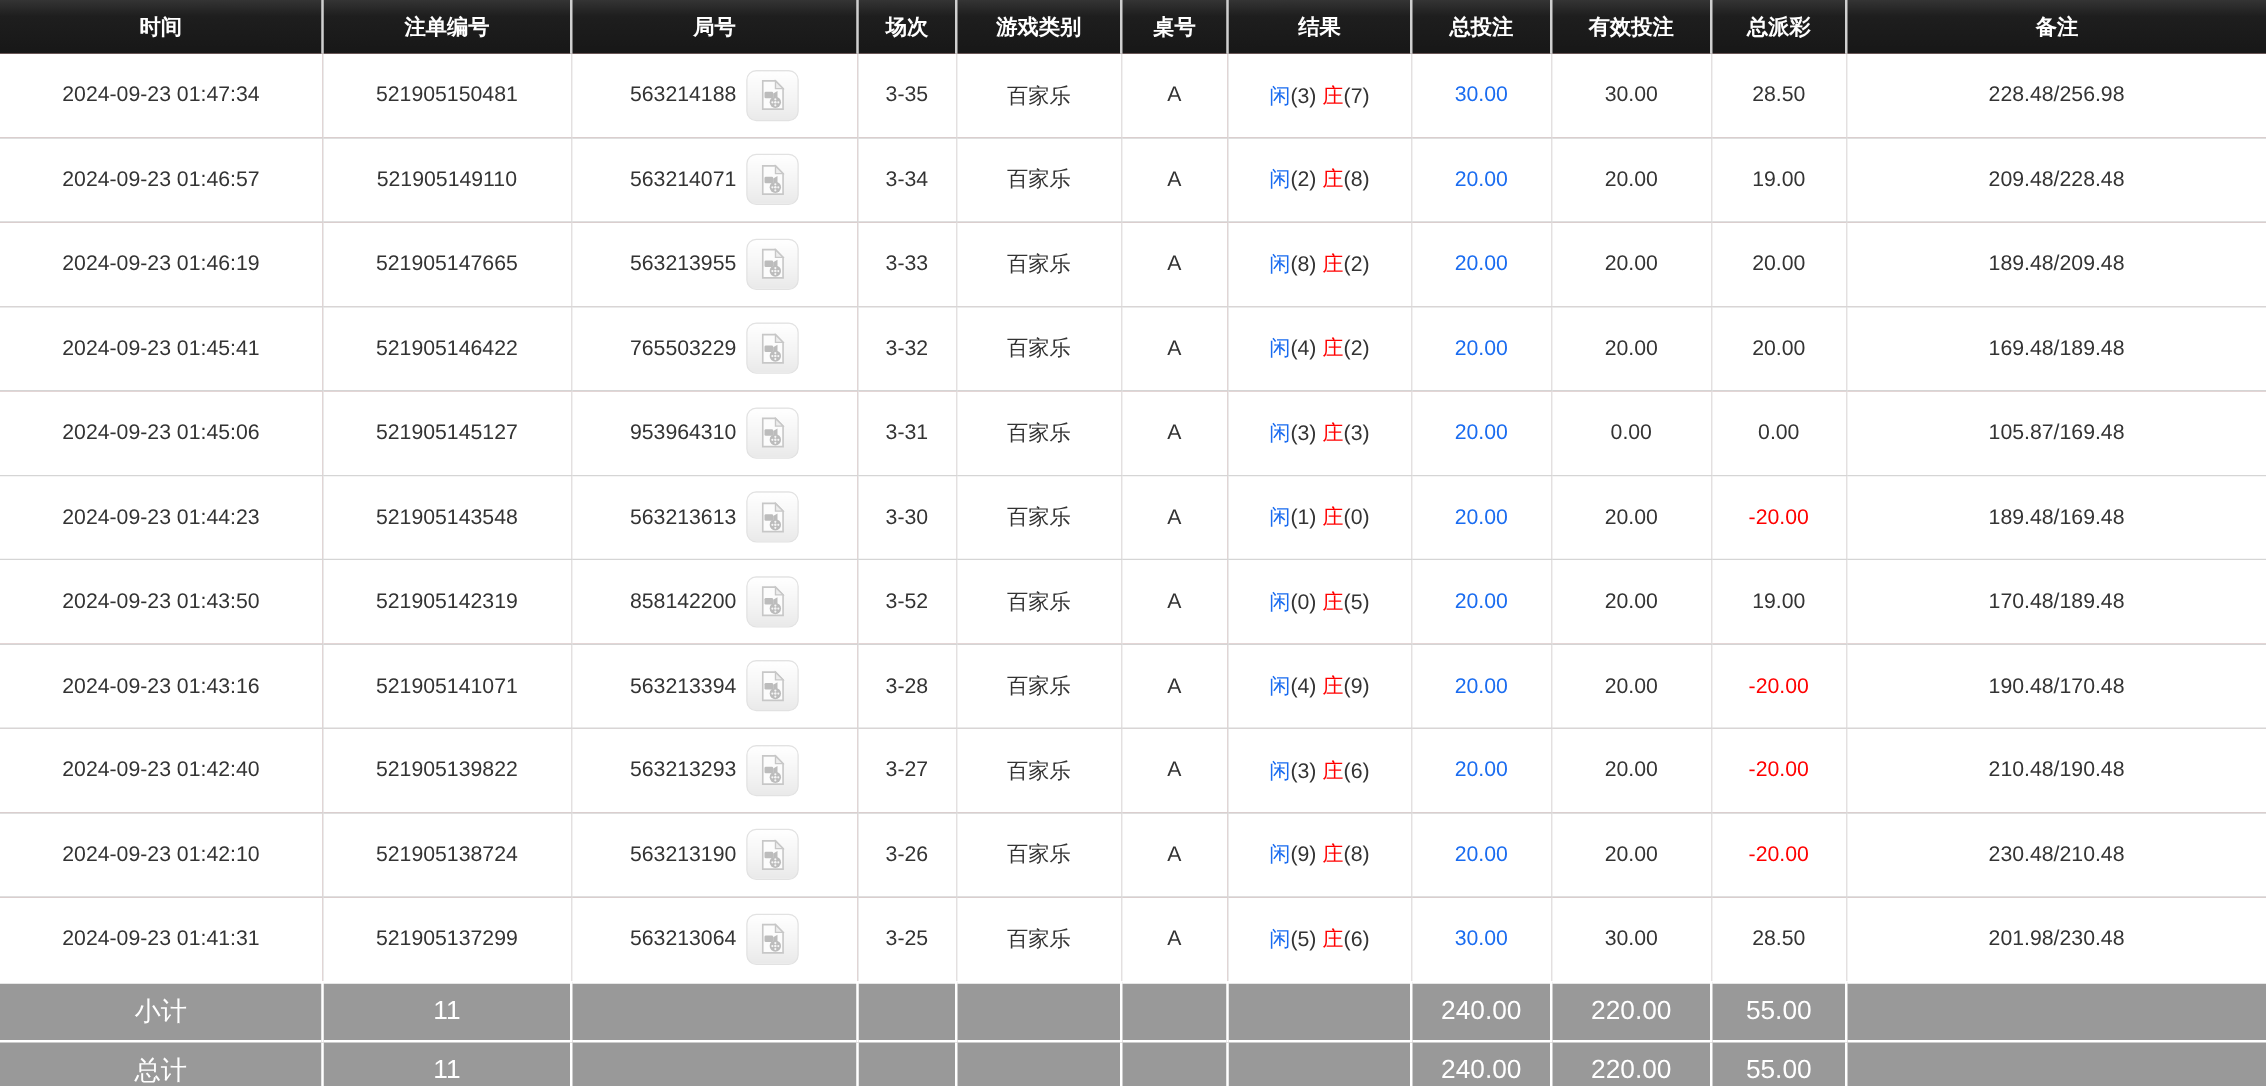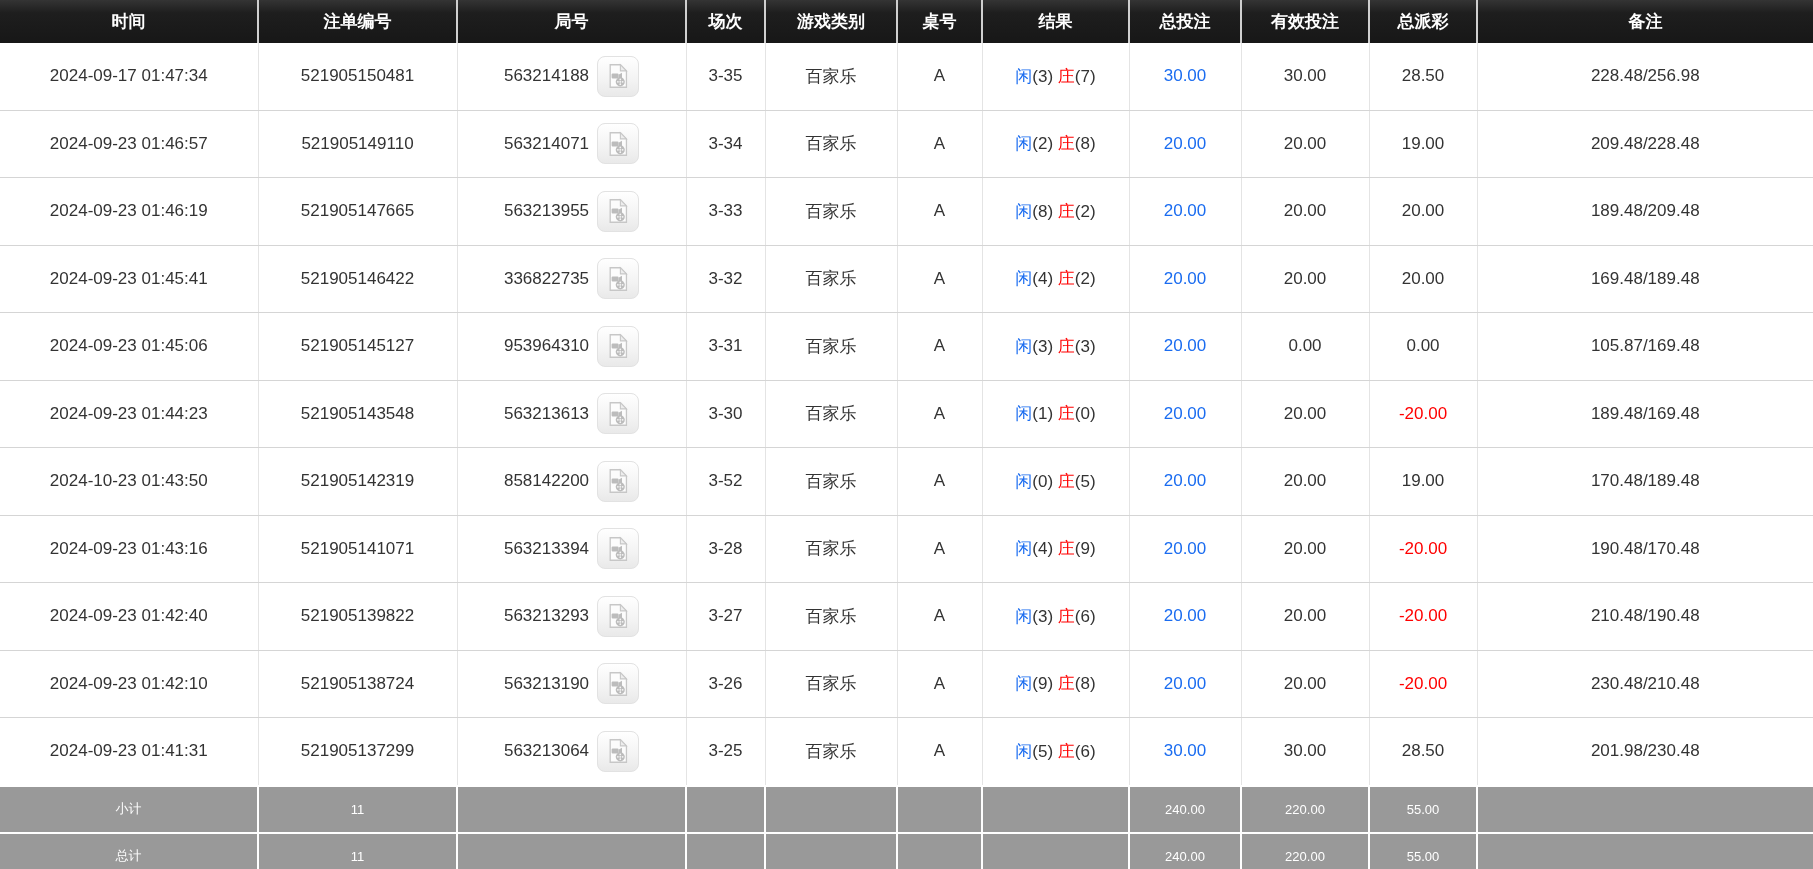--- a/index.html
+++ b/index.html
@@ -56,21 +56,21 @@
     border-bottom: 1px solid #d5d5d5;
     padding: 0;
     white-space: nowrap;
   }
   tbody td:last-child { border-right: none; }
 
   tfoot td {
     height: 45px;
     background: #999999;
     color: #ffffff;
-    font-size: 13px;
+    font-size: 21px;
     text-align: center;
     vertical-align: middle;
     border-right: 2px solid #ffffff;
     border-top: 2px solid #ffffff;
     padding: 0;
   }
   tfoot td:last-child { border-right: none; }
 
   .blue { color: #1a6cf0; }
   .red  { color: #ff0000; }
@@ -122,21 +122,21 @@
           <th>桌号</th>
           <th>结果</th>
           <th>总投注</th>
           <th>有效投注</th>
           <th>总派彩</th>
           <th>备注</th>
         </tr>
     </thead>
     <tbody>
         <tr>
-          <td>2024-09-17 01:47:34</td>
+          <td>2024-09-23 01:47:34</td>
           <td>521905150481</td>
           <td><span class="round-num">563214188</span><button class="video-btn"><svg width="26" height="26" viewBox="0 0 24 24">
                 <path d="M4.8 1.6h9.4l5.6 5.7v15.1H4.8z" fill="#fcfcfc" stroke="#c7c7c7" stroke-width="1.2"></path>
                 <path d="M14.2 1.6v5.7h5.6z" fill="#ededed" stroke="#c7c7c7" stroke-width="1"></path>
                 <rect x="6.1" y="9.6" width="6.4" height="4.8" rx="1" fill="#bcbcbc"></rect>
                 <path d="M12.5 10.8l3.2-1.7v6.2l-3.2-1.7z" fill="#bcbcbc"></path>
                 <circle cx="14.1" cy="17.4" r="4.2" fill="#bcbcbc"></circle>
                 <circle cx="14.1" cy="17.4" r="0.9" fill="#f6f6f6"></circle>
                 <circle cx="14.1" cy="15.2" r="0.8" fill="#f6f6f6"></circle>
                 <circle cx="14.1" cy="19.6" r="0.8" fill="#f6f6f6"></circle>
@@ -196,21 +196,21 @@
           <td>A</td>
           <td><span class="blue">闲</span><span>(8)</span> <span class="red">庄</span><span>(2)</span></td>
           <td class="blue">20.00</td>
           <td>20.00</td>
           <td>20.00</td>
           <td>189.48/209.48</td>
         </tr>
         <tr>
           <td>2024-09-23 01:45:41</td>
           <td>521905146422</td>
-          <td><span class="round-num">336822735</span><button class="video-btn"><svg width="26" height="26" viewBox="0 0 24 24">
+          <td><span class="round-num">765503229</span><button class="video-btn"><svg width="26" height="26" viewBox="0 0 24 24">
                 <path d="M4.8 1.6h9.4l5.6 5.7v15.1H4.8z" fill="#fcfcfc" stroke="#c7c7c7" stroke-width="1.2"></path>
                 <path d="M14.2 1.6v5.7h5.6z" fill="#ededed" stroke="#c7c7c7" stroke-width="1"></path>
                 <rect x="6.1" y="9.6" width="6.4" height="4.8" rx="1" fill="#bcbcbc"></rect>
                 <path d="M12.5 10.8l3.2-1.7v6.2l-3.2-1.7z" fill="#bcbcbc"></path>
                 <circle cx="14.1" cy="17.4" r="4.2" fill="#bcbcbc"></circle>
                 <circle cx="14.1" cy="17.4" r="0.9" fill="#f6f6f6"></circle>
                 <circle cx="14.1" cy="15.2" r="0.8" fill="#f6f6f6"></circle>
                 <circle cx="14.1" cy="19.6" r="0.8" fill="#f6f6f6"></circle>
                 <circle cx="11.9" cy="17.4" r="0.8" fill="#f6f6f6"></circle>
                 <circle cx="16.3" cy="17.4" r="0.8" fill="#f6f6f6"></circle>
@@ -266,21 +266,21 @@
           <td>3-30</td>
           <td>百家乐</td>
           <td>A</td>
           <td><span class="blue">闲</span><span>(1)</span> <span class="red">庄</span><span>(0)</span></td>
           <td class="blue">20.00</td>
           <td>20.00</td>
           <td class="red">-20.00</td>
           <td>189.48/169.48</td>
         </tr>
         <tr>
-          <td>2024-10-23 01:43:50</td>
+          <td>2024-09-23 01:43:50</td>
           <td>521905142319</td>
           <td><span class="round-num">858142200</span><button class="video-btn"><svg width="26" height="26" viewBox="0 0 24 24">
                 <path d="M4.8 1.6h9.4l5.6 5.7v15.1H4.8z" fill="#fcfcfc" stroke="#c7c7c7" stroke-width="1.2"></path>
                 <path d="M14.2 1.6v5.7h5.6z" fill="#ededed" stroke="#c7c7c7" stroke-width="1"></path>
                 <rect x="6.1" y="9.6" width="6.4" height="4.8" rx="1" fill="#bcbcbc"></rect>
                 <path d="M12.5 10.8l3.2-1.7v6.2l-3.2-1.7z" fill="#bcbcbc"></path>
                 <circle cx="14.1" cy="17.4" r="4.2" fill="#bcbcbc"></circle>
                 <circle cx="14.1" cy="17.4" r="0.9" fill="#f6f6f6"></circle>
                 <circle cx="14.1" cy="15.2" r="0.8" fill="#f6f6f6"></circle>
                 <circle cx="14.1" cy="19.6" r="0.8" fill="#f6f6f6"></circle>

